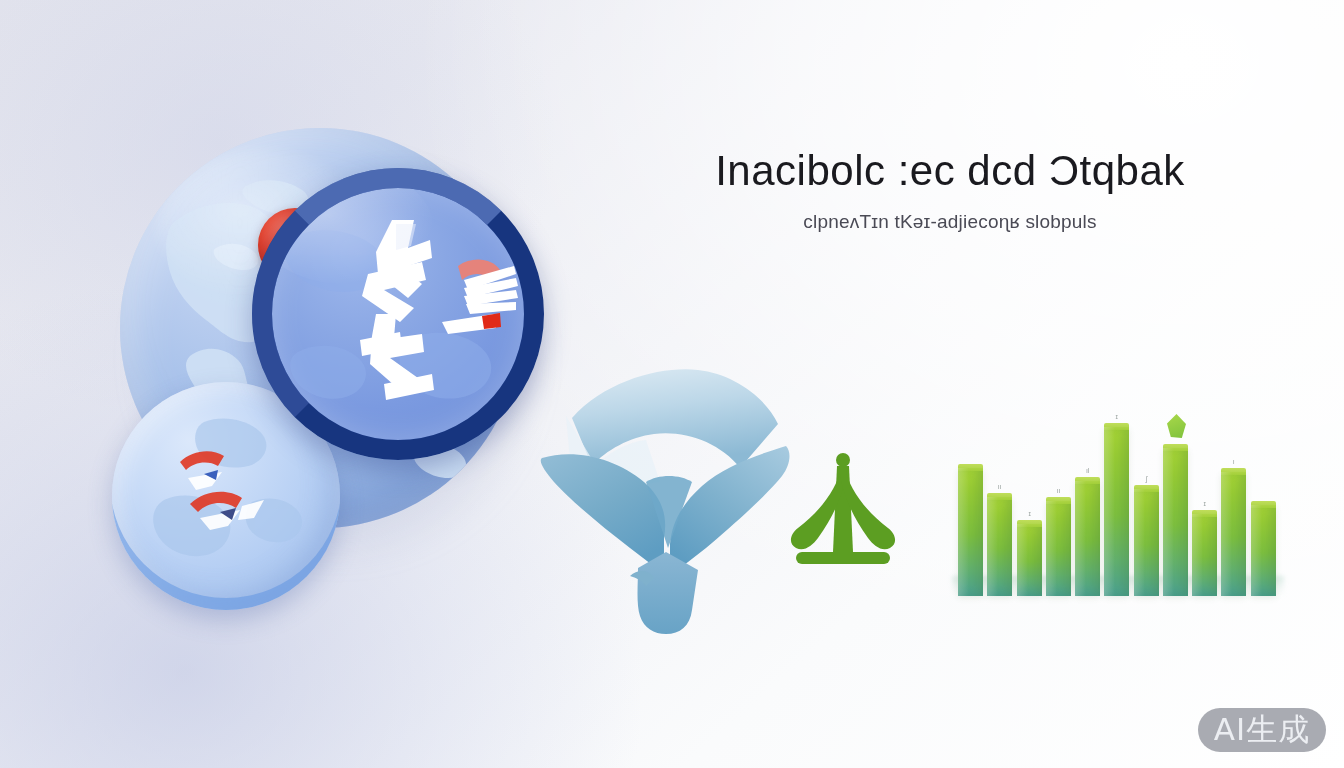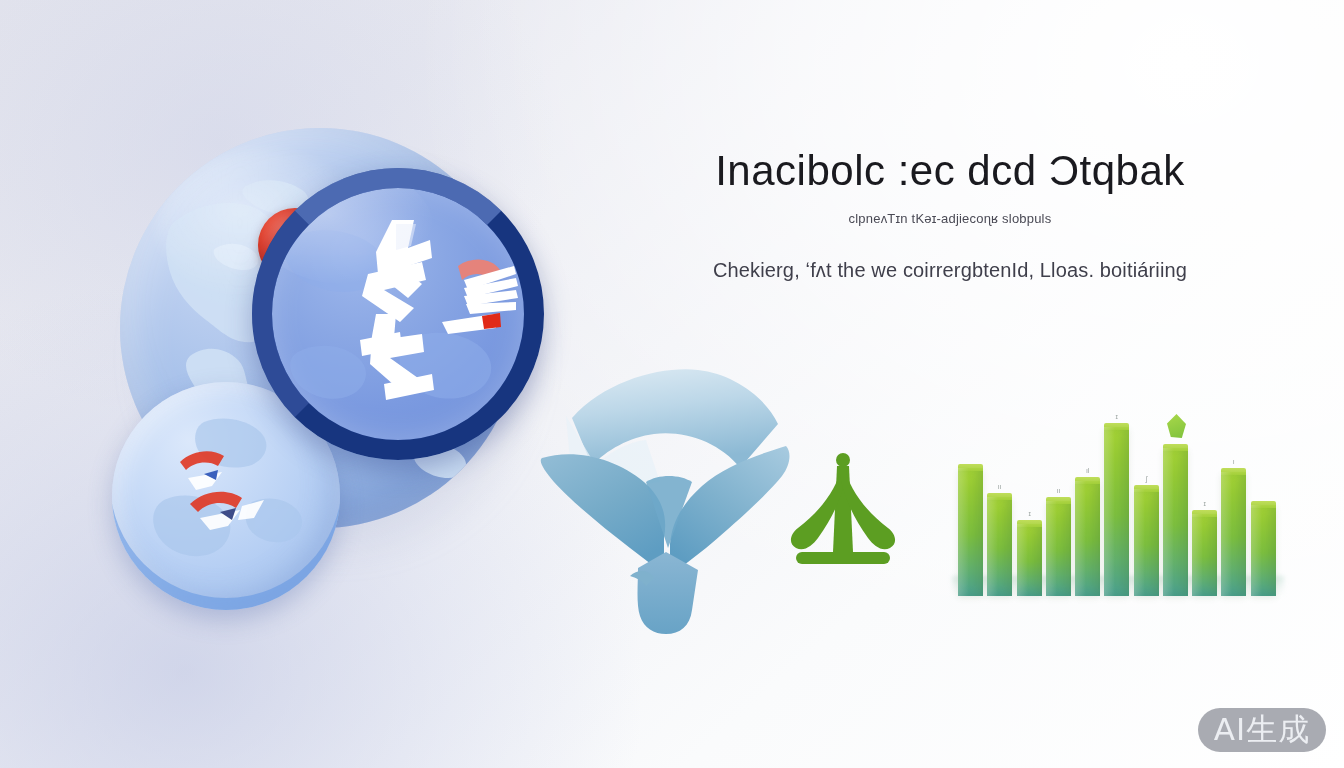--- a/index.html
+++ b/index.html
@@ -158,21 +158,21 @@
     font-weight: 400;
     letter-spacing: 0.5px;
     color: #1a1a1f;
     white-space: nowrap;
     line-height: 1.15;
     text-align: center;
     filter: blur(0.25px);
   }
   #subhead {
     margin-top: 16px;
-    font-size: 13px;
+    font-size: 19px;
     color: #4a4a55;
     text-align: center;
     letter-spacing: 0.2px;
     filter: blur(0.3px);
   }
   #body-copy {
     margin-top: 30px;
     font-size: 20px;
     line-height: 1.45;
     color: #3f3f4b;
@@ -362,21 +362,20 @@
         </div>
       </div>
       <div class="ring-hl"></div>
     </div>
   </div>
 
   <div id="text-block">
     <div id="headline">Inacibolc :ec dcd Ɔtqbak</div>
     <div id="subhead">clpneʌTɪn tKəɪ-adjiecoɳʁ slobpuls</div>
     <div id="body-copy">
-      <div>Chekierg, ʻfʌt the we coirrergbtenId, Lloas. boitiáriing</div>
     </div>
   </div>
 
   <div id="book">
     <svg viewBox="0 0 262 278">
       <defs>
         <linearGradient id="bkTop" x1="0" y1="0" x2="0.25" y2="1">
           <stop offset="0%" stop-color="#dceaf3"></stop>
           <stop offset="45%" stop-color="#bcd7e8"></stop>
           <stop offset="100%" stop-color="#8cb9d4"></stop>

